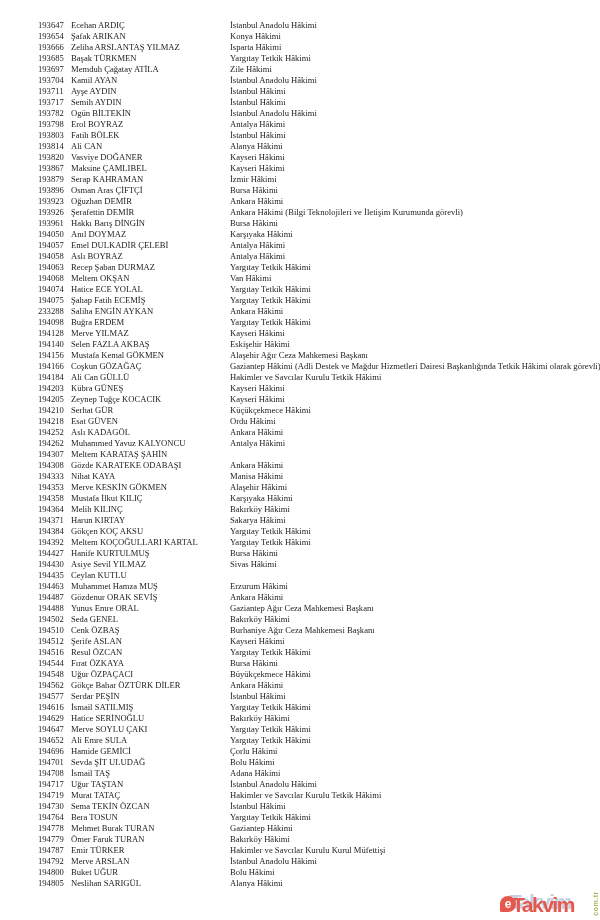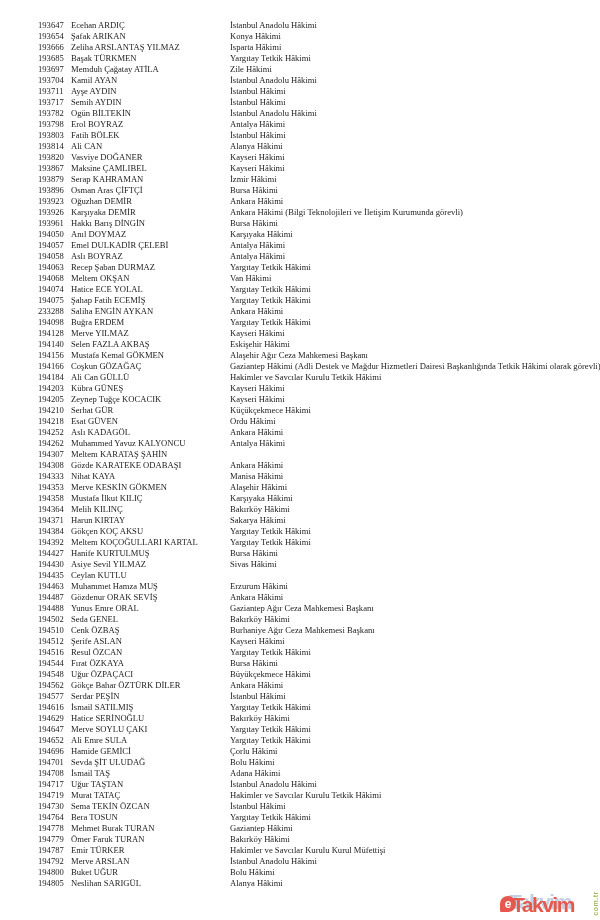--- a/index.html
+++ b/index.html
@@ -210,21 +210,21 @@
     </div>
 
     <div class="row">
       <span class="cell-id">193923</span>
       <span class="cell-name">Oğuzhan DEMİR</span>
       <span class="cell-title">Ankara Hâkimi</span>
     </div>
 
     <div class="row">
       <span class="cell-id">193926</span>
-      <span class="cell-name">Karşıyaka DEMİR</span>
+      <span class="cell-name">Şerafettin DEMİR</span>
       <span class="cell-title">Ankara Hâkimi (Bilgi Teknolojileri ve İletişim Kurumunda görevli)</span>
     </div>
 
 
     <div class="row">
       <span class="cell-id">193961</span>
       <span class="cell-name">Hakkı Barış DİNGİN</span>
       <span class="cell-title">Bursa Hâkimi</span>
     </div>
 

